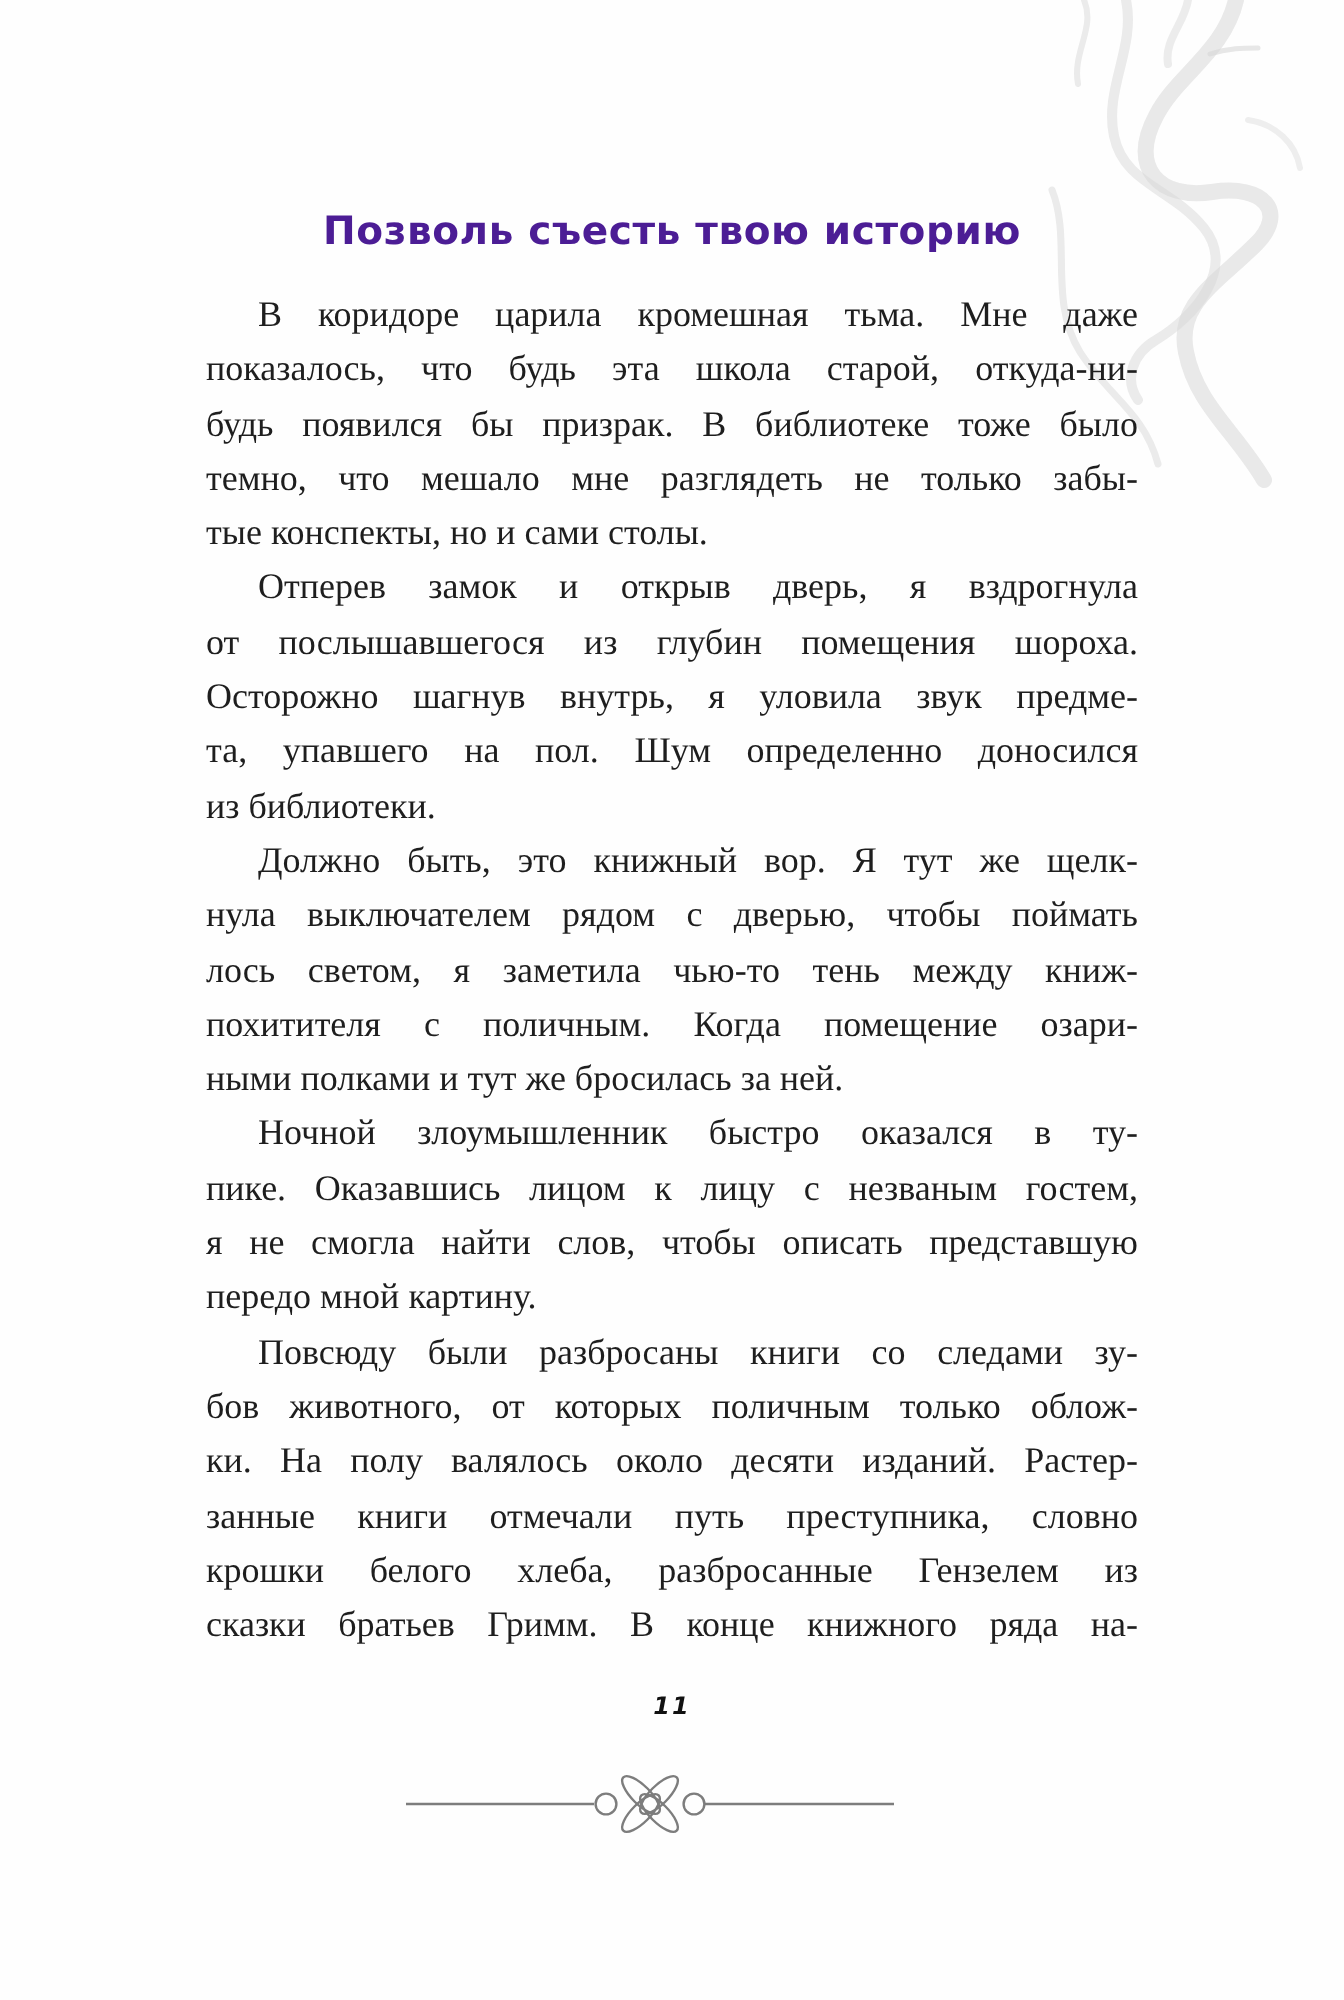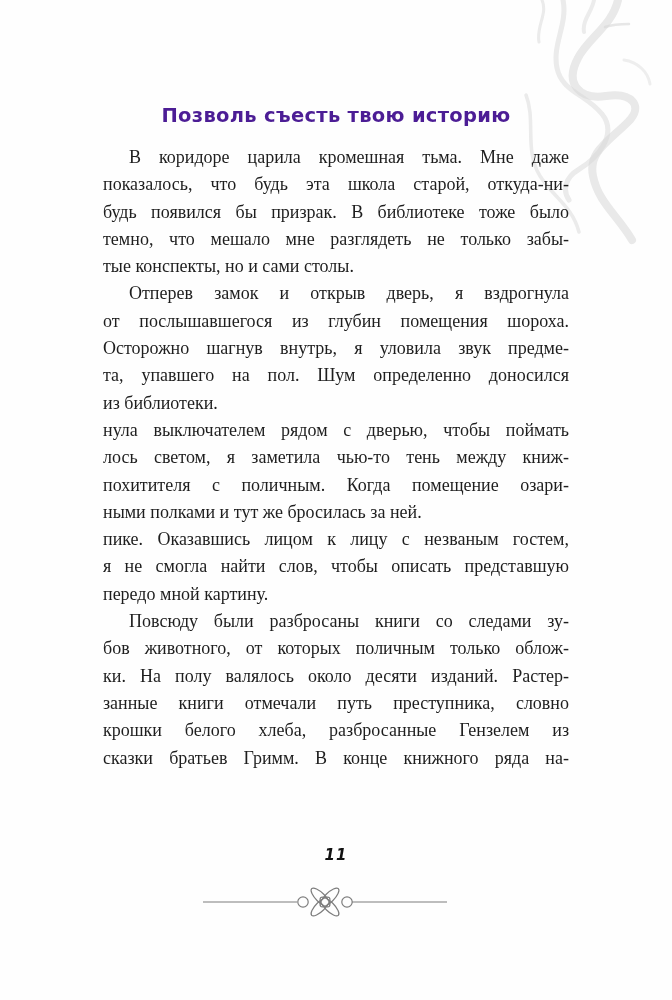--- a/index.html
+++ b/index.html
@@ -61,21 +61,21 @@
   }
   .page-number {
     position: absolute;
     top: 846px;
     left: 103px;
     width: 466px;
     text-align: center;
     font-family: "DejaVu Sans", sans-serif;
     font-style: italic;
     font-weight: bold;
-    font-size: 15px;
+    font-size: 12px;
     letter-spacing: 1px;
     color: #111111;
   }
   .chapter-divider {
     position: absolute;
     top: 886px;
     left: 200px;
     width: 250px;
     height: 32px;
   }
@@ -108,26 +108,28 @@
       <div class="line para-end">тые конспекты, но и сами столы.</div>
     </div>
     <div class="para">
       <div class="line first">Отперев замок и открыв дверь, я вздрогнула</div>
       <div class="line">от послышавшегося из глубин помещения шороха.</div>
       <div class="line">Осторожно шагнув внутрь, я уловила звук предме-</div>
       <div class="line">та, упавшего на пол. Шум определенно доносился</div>
       <div class="line para-end">из библиотеки.</div>
     </div>
     <div class="para">
+      <div class="line first">Должно быть, это книжный вор. Я тут же щелк-</div>
       <div class="line">нула выключателем рядом с дверью, чтобы поймать</div>
       <div class="line">лось светом, я заметила чью-то тень между книж-</div>
       <div class="line">похитителя с поличным. Когда помещение озари-</div>
       <div class="line para-end">ными полками и тут же бросилась за ней.</div>
     </div>
     <div class="para">
+      <div class="line first">Ночной злоумышленник быстро оказался в ту-</div>
       <div class="line">пике. Оказавшись лицом к лицу с незваным гостем,</div>
       <div class="line">я не смогла найти слов, чтобы описать представшую</div>
       <div class="line para-end">передо мной картину.</div>
     </div>
     <div class="para">
       <div class="line first">Повсюду были разбросаны книги со следами зу-</div>
       <div class="line">бов животного, от которых поличным только облож-</div>
       <div class="line">ки. На полу валялось около десяти изданий. Растер-</div>
       <div class="line">занные книги отмечали путь преступника, словно</div>
       <div class="line">крошки белого хлеба, разбросанные Гензелем из</div>

